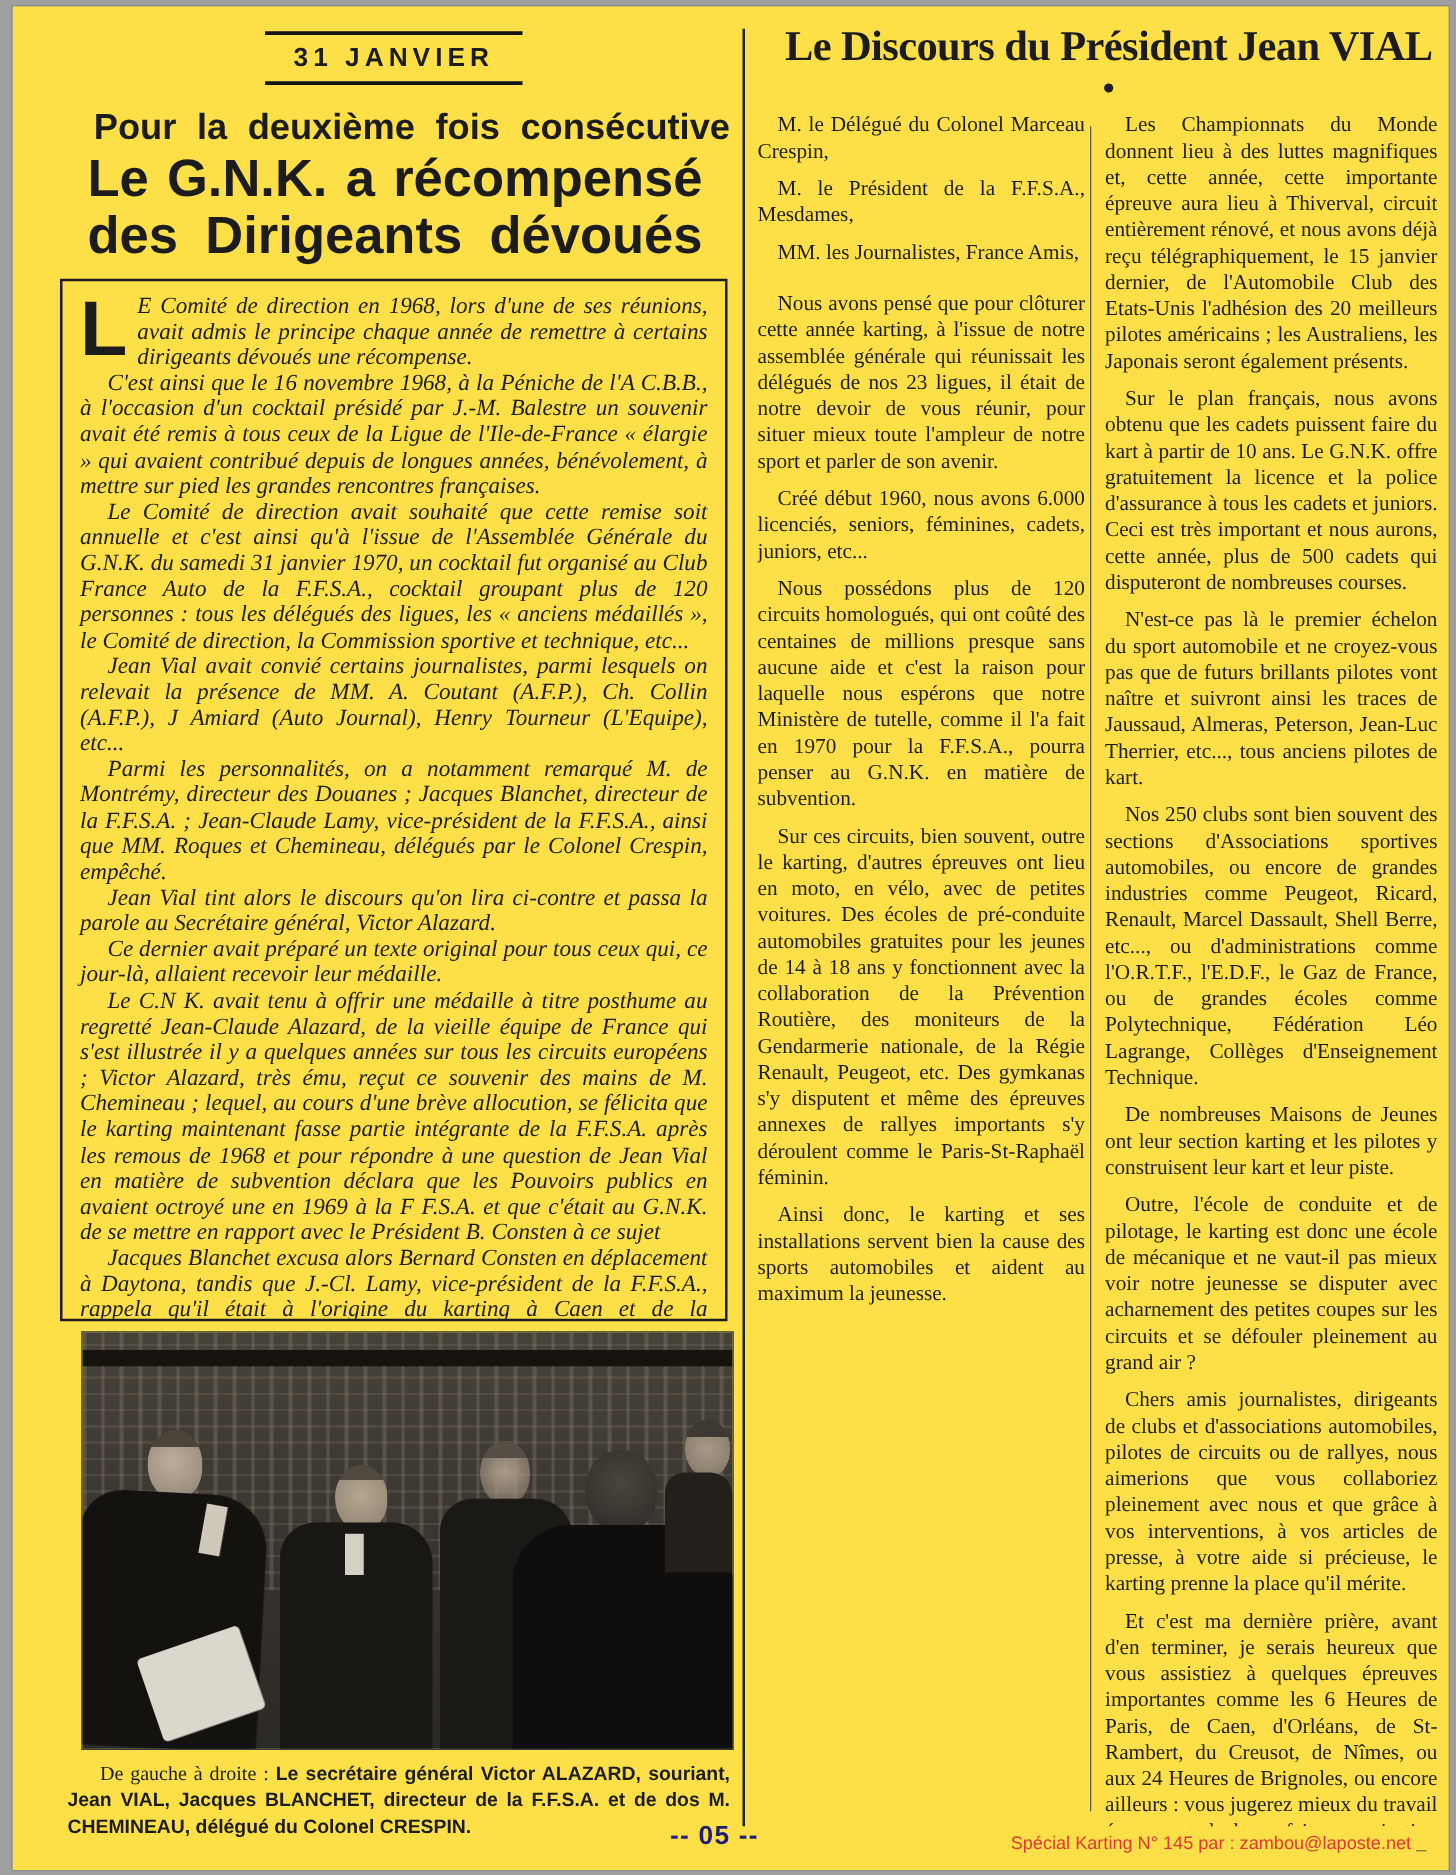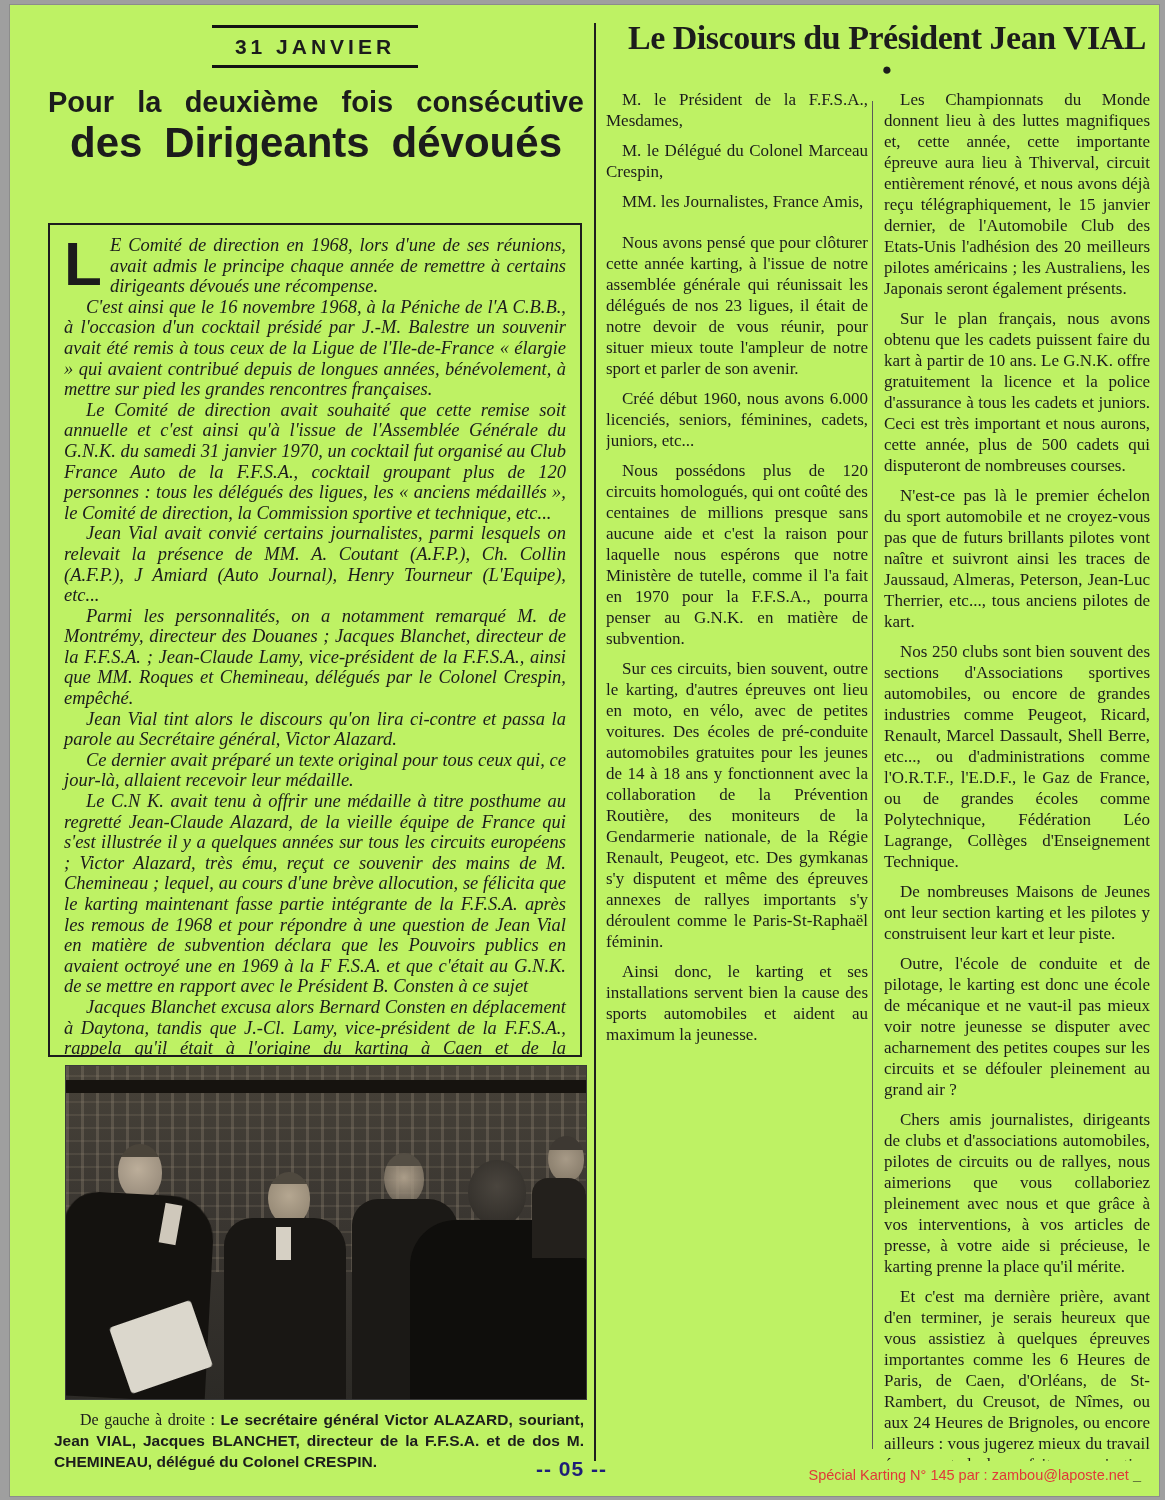--- a/index.html
+++ b/index.html
@@ -1,29 +1,29 @@
 <!DOCTYPE html>
 <html lang="fr"><head>
 <meta charset="utf-8">
 <style>
   html,body{margin:0;padding:0;background:#9f9f9f;}
   .stage{position:relative;width:1165px;height:1500px;background:#9f9f9f;overflow:hidden;
          font-family:"Liberation Serif",serif;color:#1c1c1c;}
-  .paper{position:absolute;left:10px;top:5px;right:6px;bottom:4px;background:#bef264;
+  .paper{position:absolute;left:10px;top:5px;right:6px;bottom:4px;background:#fde047;
          outline:1px solid #8c8c8c;}
 
   
   .left-block{position:absolute;left:30px;top:12px;width:552px;height:1470px;}
   .kicker-box{position:absolute;left:172px;top:8px;width:206px;text-align:center;
               border-top:3px solid #141414;border-bottom:3px solid #141414;padding:7px 0 6px;}
   .kicker{font-family:"Liberation Sans",sans-serif;font-weight:bold;font-size:21px;
           letter-spacing:4px;white-space:nowrap;}
   .headlines{position:absolute;left:0;top:68px;width:100%;}
   .hl1{font-family:"Liberation Sans",sans-serif;font-weight:bold;font-size:29px;
-       padding:0 8px;text-align:justify;text-align-last:justify;line-height:1.2;}
+       padding:0 8px;text-align:justify;text-align-last:justify;line-height:1.2;margin-left:27px;}
   .hl2,.hl3{font-family:"Liberation Sans",sans-serif;font-weight:bold;font-size:42px;
        padding:0 30px;text-align:justify;text-align-last:justify;line-height:1.08;}
   .article-box{position:absolute;left:8px;top:206px;width:534px;height:834px;
        border:2px solid #1d1d1d;box-sizing:border-box;padding:10px 14px 8px;overflow:hidden;}
   .article-box p{margin:0;font-style:italic;font-size:18.5px;line-height:20.6px;
        text-align:justify;text-indent:22px;hyphens:auto;}
   .article-box p.lead{text-indent:0;}
   .dropcap{float:left;font-family:"Liberation Sans",sans-serif;font-style:normal;font-weight:bold;
        font-size:62px;line-height:50px;padding:4px 8px 0 0;}
   
@@ -71,20 +71,21 @@
   <div class="paper">
 
     <div class="left-block">
 
       <div class="kicker-box">
         <span class="kicker">31 JANVIER</span>
       </div>
 
       <div class="headlines">
         <div class="hl1">Pour la deuxième fois consécutive</div>
+        <div class="hl2">Le G.N.K. a récompensé</div>
         <div class="hl3">des Dirigeants dévoués</div>
       </div>
 
       <div class="article-box">
         <p class="lead"><span class="dropcap">L</span><span>E Comité de direction en 1968, lors d'une de ses réunions, avait admis le principe chaque année de remettre à certains dirigeants dévoués une récompense.</span></p>
         <span><p>C'est ainsi que le 16 novembre 1968, à la Péniche de l'A C.B.B., à l'occasion d'un cocktail présidé par J.-M. Balestre un souvenir avait été remis à tous ceux de la Ligue de l'Ile-de-France « élargie » qui avaient contribué depuis de longues années, bénévolement, à mettre sur pied les grandes rencontres françaises.</p><p>Le Comité de direction avait souhaité que cette remise soit annuelle et c'est ainsi qu'à l'issue de l'Assemblée Générale du G.N.K. du samedi 31 janvier 1970, un cocktail fut organisé au Club France Auto de la F.F.S.A., cocktail groupant plus de 120 personnes : tous les délégués des ligues, les « anciens médaillés », le Comité de direction, la Commission sportive et technique, etc...</p><p>Jean Vial avait convié certains journalistes, parmi lesquels on relevait la présence de MM. A. Coutant (A.F.P.), Ch. Collin (A.F.P.), J Amiard (Auto Journal), Henry Tourneur (L'Equipe), etc...</p><p>Parmi les personnalités, on a notamment remarqué M. de Montrémy, directeur des Douanes ; Jacques Blanchet, directeur de la F.F.S.A. ; Jean-Claude Lamy, vice-président de la F.F.S.A., ainsi que MM. Roques et Chemineau, délégués par le Colonel Crespin, empêché.</p><p>Jean Vial tint alors le discours qu'on lira ci-contre et passa la parole au Secrétaire général, Victor Alazard.</p><p>Ce dernier avait préparé un texte original pour tous ceux qui, ce jour-là, allaient recevoir leur médaille.</p><p>Le C.N K. avait tenu à offrir une médaille à titre posthume au regretté Jean-Claude Alazard, de la vieille équipe de France qui s'est illustrée il y a quelques années sur tous les circuits européens ; Victor Alazard, très ému, reçut ce souvenir des mains de M. Chemineau ; lequel, au cours d'une brève allocution, se félicita que le karting maintenant fasse partie intégrante de la F.F.S.A. après les remous de 1968 et pour répondre à une question de Jean Vial en matière de subvention déclara que les Pouvoirs publics en avaient octroyé une en 1969 à la F F.S.A. et que c'était au G.N.K. de se mettre en rapport avec le Président B. Consten à ce sujet</p><p>Jacques Blanchet excusa alors Bernard Consten en déplacement à Daytona, tandis que J.-Cl. Lamy, vice-président de la F.F.S.A., rappela qu'il était à l'origine du karting à Caen et de la construction de la piste de Carpiquet. Il souligna combien le karting était une véritable école de conduite, de grands champions actuels, ajouta-t-il, ayant débuté par le karting.</p></span>
       </div>
 
       <div class="photo">
         <div class="screen"></div>
@@ -109,22 +110,22 @@
       </div>
     </div>
 
     <div class="vrule-main"></div>
     <div class="vrule-cols"></div>
 
     <div class="discours-title">Le Discours du Président Jean VIAL</div>
     <div class="title-bullet">●</div>
 
     <div class="col col-left">
+        <p>M. le Délégué du Colonel Marceau Crespin,</p>
         <p>M. le Président de la F.F.S.A., Mesdames,</p>
-        <p>M. le Délégué du Colonel Marceau Crespin,</p>
         <p>MM. les Journalistes, France Amis,</p>
         <p>Nous avons pensé que pour clôturer cette année karting, à l'issue de notre assemblée générale qui réunissait les délégués de nos 23 ligues, il était de notre devoir de vous réunir, pour situer mieux toute l'ampleur de notre sport et parler de son avenir.</p>
         <p>Créé début 1960, nous avons 6.000 licenciés, seniors, féminines, cadets, juniors, etc...</p>
         <p>Nous possédons plus de 120 circuits homologués, qui ont coûté des centaines de millions presque sans aucune aide et c'est la raison pour laquelle nous espérons que notre Ministère de tutelle, comme il l'a fait en 1970 pour la F.F.S.A., pourra penser au G.N.K. en matière de subvention.</p>
         <p>Sur ces circuits, bien souvent, outre le karting, d'autres épreuves ont lieu en moto, en vélo, avec de petites voitures. Des écoles de pré-conduite automobiles gratuites pour les jeunes de 14 à 18 ans y fonctionnent avec la collaboration de la Prévention Routière, des moniteurs de la Gendarmerie nationale, de la Régie Renault, Peugeot, etc. Des gymkanas s'y disputent et même des épreuves annexes de rallyes importants s'y déroulent comme le Paris-St-Raphaël féminin.</p>
         <p>Ainsi donc, le karting et ses installations servent bien la cause des sports automobiles et aident au maximum la jeunesse.</p>
       </div>
 
     <div class="col col-right">
       <span><p>Les Championnats du Monde donnent lieu à des luttes magnifiques et, cette année, cette importante épreuve aura lieu à Thiverval, circuit entièrement rénové, et nous avons déjà reçu télégraphiquement, le 15 janvier dernier, de l'Automobile Club des Etats-Unis l'adhésion des 20 meilleurs pilotes américains ; les Australiens, les Japonais seront également présents.</p><p>Sur le plan français, nous avons obtenu que les cadets puissent faire du kart à partir de 10 ans. Le G.N.K. offre gratuitement la licence et la police d'assurance à tous les cadets et juniors. Ceci est très important et nous aurons, cette année, plus de 500 cadets qui disputeront de nombreuses courses.</p><p>N'est-ce pas là le premier échelon du sport automobile et ne croyez-vous pas que de futurs brillants pilotes vont naître et suivront ainsi les traces de Jaussaud, Almeras, Peterson, Jean-Luc Therrier, etc..., tous anciens pilotes de kart.</p><p>Nos 250 clubs sont bien souvent des sections d'Associations sportives automobiles, ou encore de grandes industries comme Peugeot, Ricard, Renault, Marcel Dassault, Shell Berre, etc..., ou d'administrations comme l'O.R.T.F., l'E.D.F., le Gaz de France, ou de grandes écoles comme Polytechnique, Fédération Léo Lagrange, Collèges d'Enseignement Technique.</p><p>De nombreuses Maisons de Jeunes ont leur section karting et les pilotes y construisent leur kart et leur piste.</p><p>Outre, l'école de conduite et de pilotage, le karting est donc une école de mécanique et ne vaut-il pas mieux voir notre jeunesse se disputer avec acharnement des petites coupes sur les circuits et se défouler pleinement au grand air ?</p><p>Chers amis journalistes, dirigeants de clubs et d'associations automobiles, pilotes de circuits ou de rallyes, nous aimerions que vous collaboriez pleinement avec nous et que grâce à vos interventions, à vos articles de presse, à votre aide si précieuse, le karting prenne la place qu'il mérite.</p><p>Et c'est ma dernière prière, avant d'en terminer, je serais heureux que vous assistiez à quelques épreuves importantes comme les 6 Heures de Paris, de Caen, d'Orléans, de St-Rambert, du Creusot, de Nîmes, ou aux 24 Heures de Brignoles, ou encore ailleurs : vous jugerez mieux du travail énorme et de la parfaite organisation de nos dirigeants et de la virtuosité et du sérieux de nos pilotes.</p></span>

